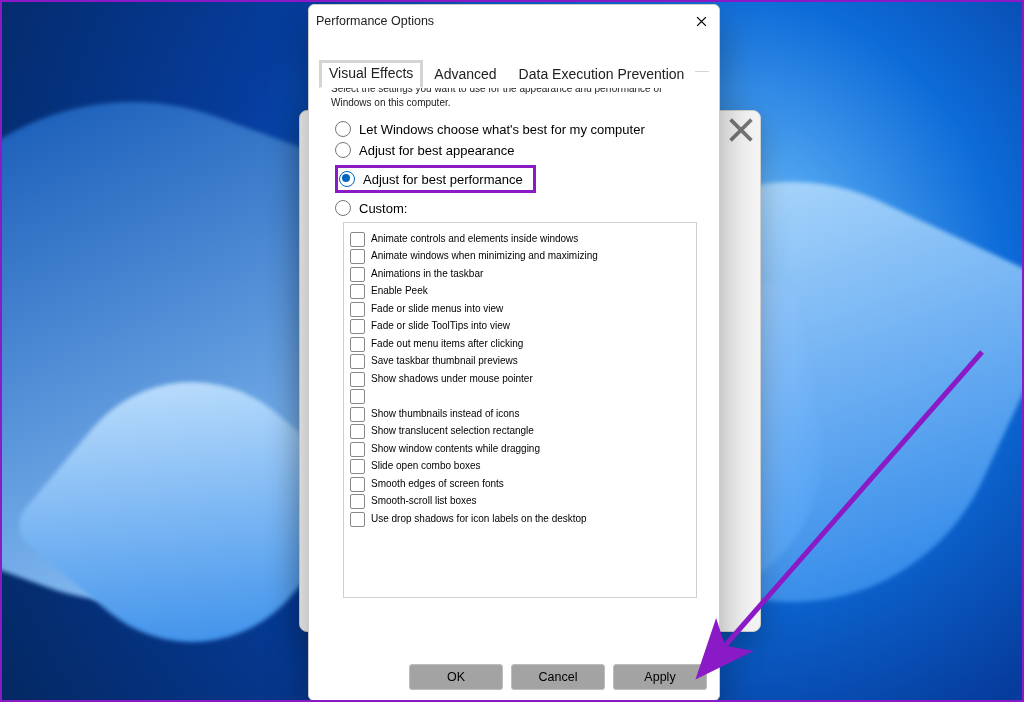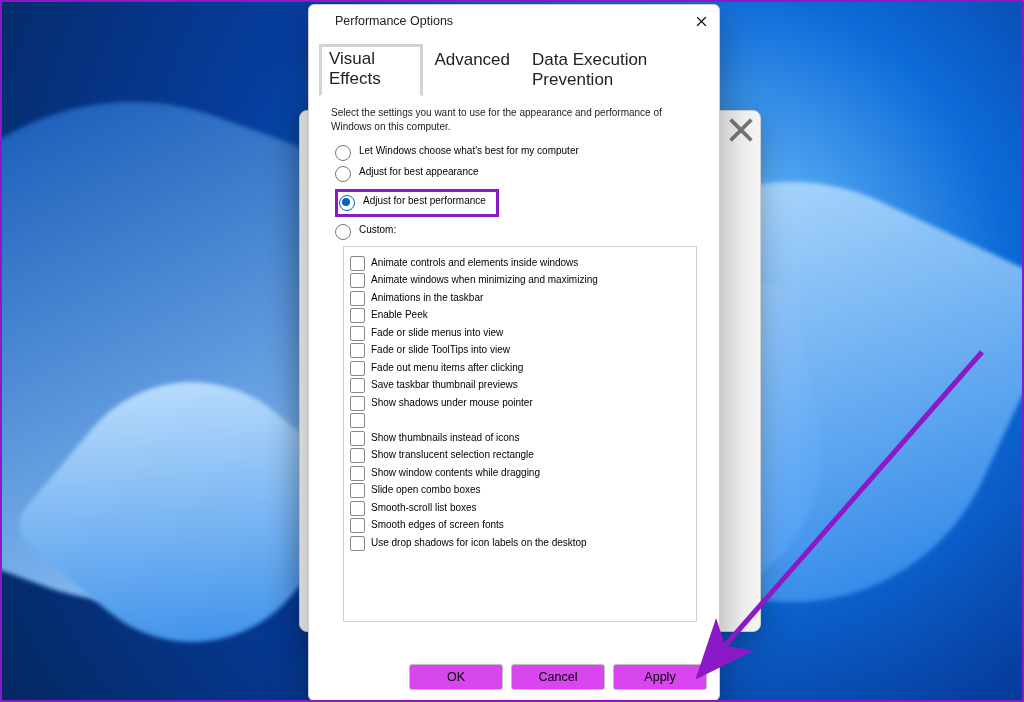--- a/index.html
+++ b/index.html
@@ -14,46 +14,46 @@
 .p3{width:500px;height:500px;left:-120px;top:100px;background:linear-gradient(135deg,#9fd2ff,#094fb0);transform:rotate(200deg)}
 .p4{width:260px;height:260px;left:60px;top:380px;background:linear-gradient(135deg,#d0eaff,#2a85e8);transform:rotate(40deg)}
 
 
 .backwin{position:absolute;left:297px;top:108px;width:460px;height:520px;background:#f5f5f5;border:1px solid #d0d0d0;border-radius:8px;box-shadow:0 10px 30px rgba(0,0,0,.25)}
 .backwin .bw-title{position:absolute;left:12px;top:10px;color:#555;font-size:13px}
 .backwin .bw-close{position:absolute;right:6px;top:6px;width:26px;height:26px;display:flex;align-items:center;justify-content:center;color:#555;border-radius:4px}
 
 
 .dialog{position:absolute;left:306px;top:2px;width:410px;height:695px;background:#fff;border:1px solid #ccc;border-radius:6px;box-shadow:0 15px 40px rgba(0,0,0,.35)}
-.titlebar{height:32px;display:flex;align-items:center;padding:0 26px;position:relative}
+.titlebar{height:32px;display:flex;align-items:center;padding:0 7px;position:relative}
 .titlebar .t{font-size:12.5px;color:#222}
 .titlebar .x{position:absolute;right:8px;top:6px;width:20px;height:20px;display:flex;align-items:center;justify-content:center;cursor:default}
 .titlebar .x svg{width:11px;height:11px}
 
 .content{padding:6px 10px 0 10px}
 .tabs{display:flex;border-bottom:1px solid #d4d4d4;margin-bottom:10px}
-.tab{padding:5px 10px 6px 10px;font-size:17px;color:#222;border:1px solid transparent;border-bottom:none;position:relative;top:1px;background:#fff}
+.tab{padding:5px 10px 6px 10px;font-size:14px;color:#222;border:1px solid transparent;border-bottom:none;position:relative;top:17px;background:#fff}
 .tab.active{border-color:#d4d4d4;border-bottom:1px solid #fff}
 .highlight-tab{border:3px solid #8a1ac6;padding:2px 7px 3px 7px}
 
 .instr{font-size:10px;color:#222;line-height:1.35;margin:4px 4px 12px 12px}
 
 .radiogroup{margin-left:16px}
-.radio{display:flex;align-items:flex-start;margin:5px 0;font-size:10px}
+.radio{display:flex;align-items:flex-end;margin:5px 0;font-size:13px}
 .rbtn{width:14px;height:14px;border:1.2px solid #777;border-radius:50%;margin-right:8px;position:relative;flex:none}
 .rbtn.sel{border-color:#0067c0}
 .rbtn.sel:after{content:"";position:absolute;left:2.2px;top:2.2px;width:8px;height:8px;background:#0067c0;border-radius:50%}
 .highlight-radio{border:3px solid #8a1ac6;padding:3px 10px 3px 1px;display:inline-flex;margin:2px 0}
 
 .listbox{border:1px solid #cfcfcf;margin:6px 12px 0 24px;padding:6px 6px 6px 6px;height:362px;overflow:hidden}
 .opt{display:flex;align-items:center;margin:1.5px 0;font-size:10px;line-height:1.35}
 .cb{width:13px;height:13px;border:1px solid #888;border-radius:2px;margin-right:6px;flex:none;margin-top:1px;background:#fff}
 
 .btnrow{position:absolute;right:12px;bottom:10px;display:flex;gap:8px}
-.btn{min-width:72px;height:24px;border:1px solid #bdbdbd;background:#d946ef;border-radius:3px;font-size:12.5px;display:flex;align-items:center;justify-content:center;padding:0 10px}
+.btn{min-width:72px;height:24px;border:1px solid #bdbdbd;background:#a3a3a3;border-radius:3px;font-size:12.5px;display:flex;align-items:center;justify-content:center;padding:0 10px}
 
 
 .arrow{position:absolute;pointer-events:none}
 </style>
 </head>
 <body>
 
 <div class="bg">
   <div class="petal p3"></div>
   <div class="petal p1"></div>
@@ -161,25 +161,25 @@
         <div class="opt">
           <span class="cb"></span>
           <span>Show window contents while dragging</span>
         </div>
         <div class="opt">
           <span class="cb"></span>
           <span>Slide open combo boxes</span>
         </div>
         <div class="opt">
           <span class="cb"></span>
+          <span>Smooth edges of screen fonts</span>
+        </div>
+        <div class="opt">
+          <span class="cb"></span>
           <span>Smooth-scroll list boxes</span>
-        </div>
-        <div class="opt">
-          <span class="cb"></span>
-          <span>Smooth edges of screen fonts</span>
         </div>
         <div class="opt">
           <span class="cb"></span>
           <span>Use drop shadows for icon labels on the desktop</span>
         </div>
       </div>
   </div>
 
   <div class="btnrow">
     <div class="btn">

